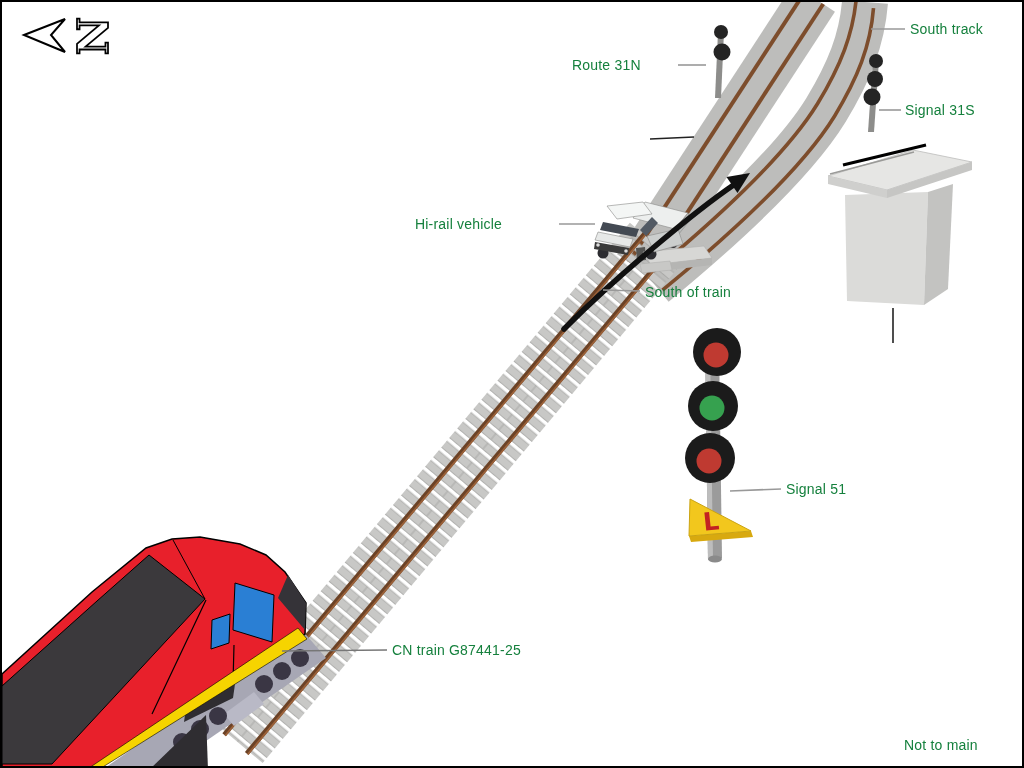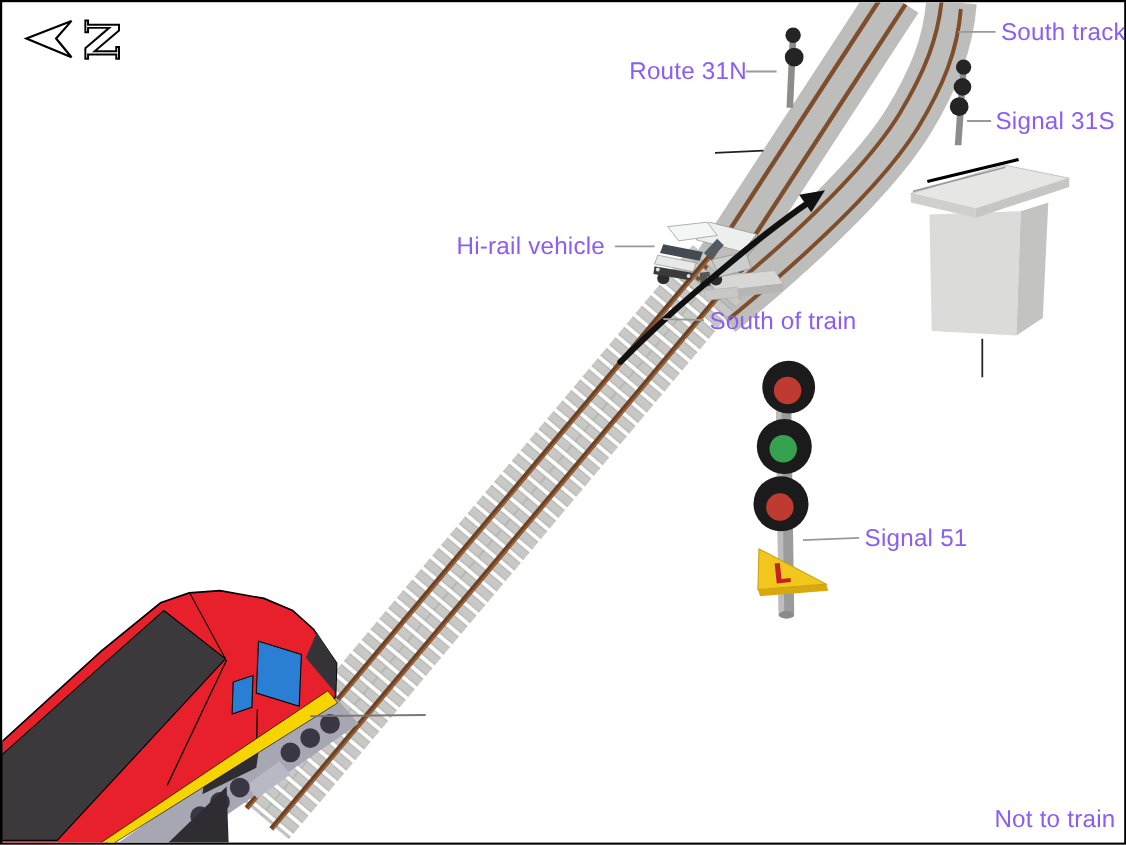--- a/index.html
+++ b/index.html
@@ -3,21 +3,21 @@
 <meta charset="utf-8">
 <style>
   html,body{margin:0;padding:0;background:#888;}
   .stage{
     position:relative;width:1024px;height:768px;background:#ffffff;
     border:2px solid #000;box-sizing:border-box;overflow:hidden;
     font-family:"Liberation Sans",sans-serif;
   }
   .stage svg{position:absolute;left:0;top:0;}
   .lbl{
-    position:absolute;font-size:22px;line-height:22px;color:#8b5cf6;
+    position:absolute;font-size:14px;line-height:22px;color:#15803d;
     white-space:nowrap;letter-spacing:0.2px;
   }
 </style>
 </head>
 <body>
 
 <div class="stage">
 
 <svg width="1024" height="768" viewBox="0 0 1024 768">
   <defs>
@@ -156,15 +156,16 @@
     <path d="M280 649 L385 648" stroke="#777"></path>
   </g>
 </svg>
 
 <div class="lbl" style="left:570px;top:52px">Route 31N</div>
 <div class="lbl" style="left:908px;top:16px">South track</div>
 <div class="lbl" style="left:903px;top:97px">Signal 31S</div>
 <div class="lbl" style="left:413px;top:211px">Hi-rail vehicle</div>
 <div class="lbl" style="left:643px;top:279px">South of train</div>
 <div class="lbl" style="left:784px;top:476px">Signal 51</div>
-<div class="lbl" style="left:902px;top:732px">Not to train</div>
+<div class="lbl" style="left:390px;top:637px">CN train G87441-25</div>
+<div class="lbl" style="left:902px;top:732px">Not to main</div>
 
 </div>
 
 </body></html>

